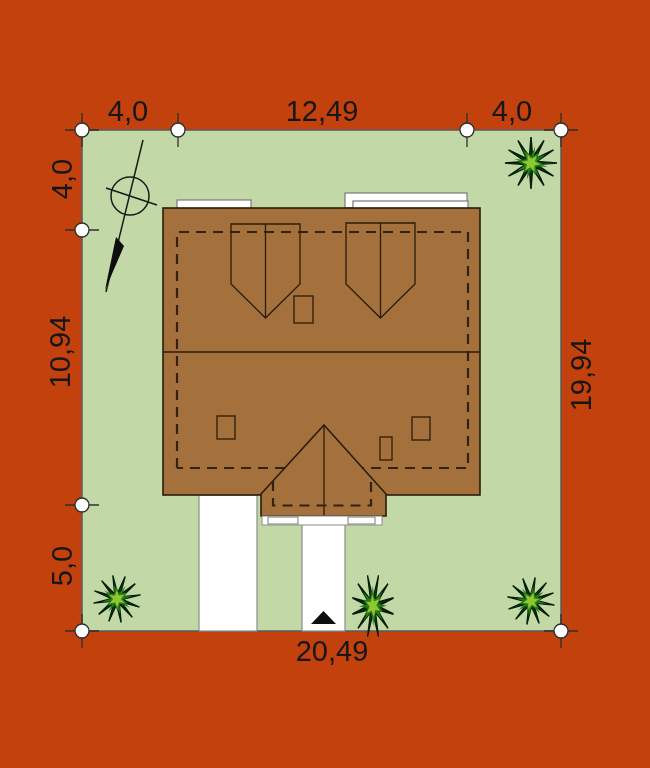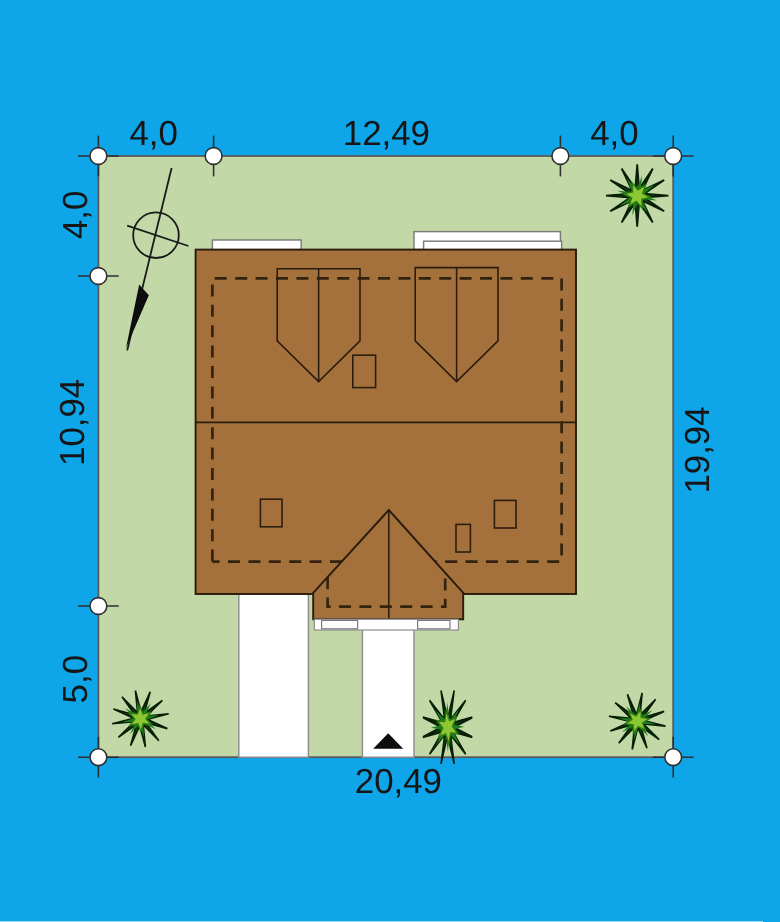--- a/index.html
+++ b/index.html
@@ -1,19 +1,19 @@
 <!DOCTYPE html>
 <html><head>
 <meta charset="utf-8">
 <style>
   html,body{margin:0;padding:0;background:#ffffff;}
   .canvas{
     position:relative;
     width:650px;height:768px;
-    background:#0ea5e9;
+    background:#c2410c;
     font-family:"Liberation Sans", sans-serif;
     overflow:hidden;
   }
   svg text{
     font-family:"Liberation Sans", sans-serif;
     font-size:29px;
     fill:#161616;
   }
 </style>
 </head>

